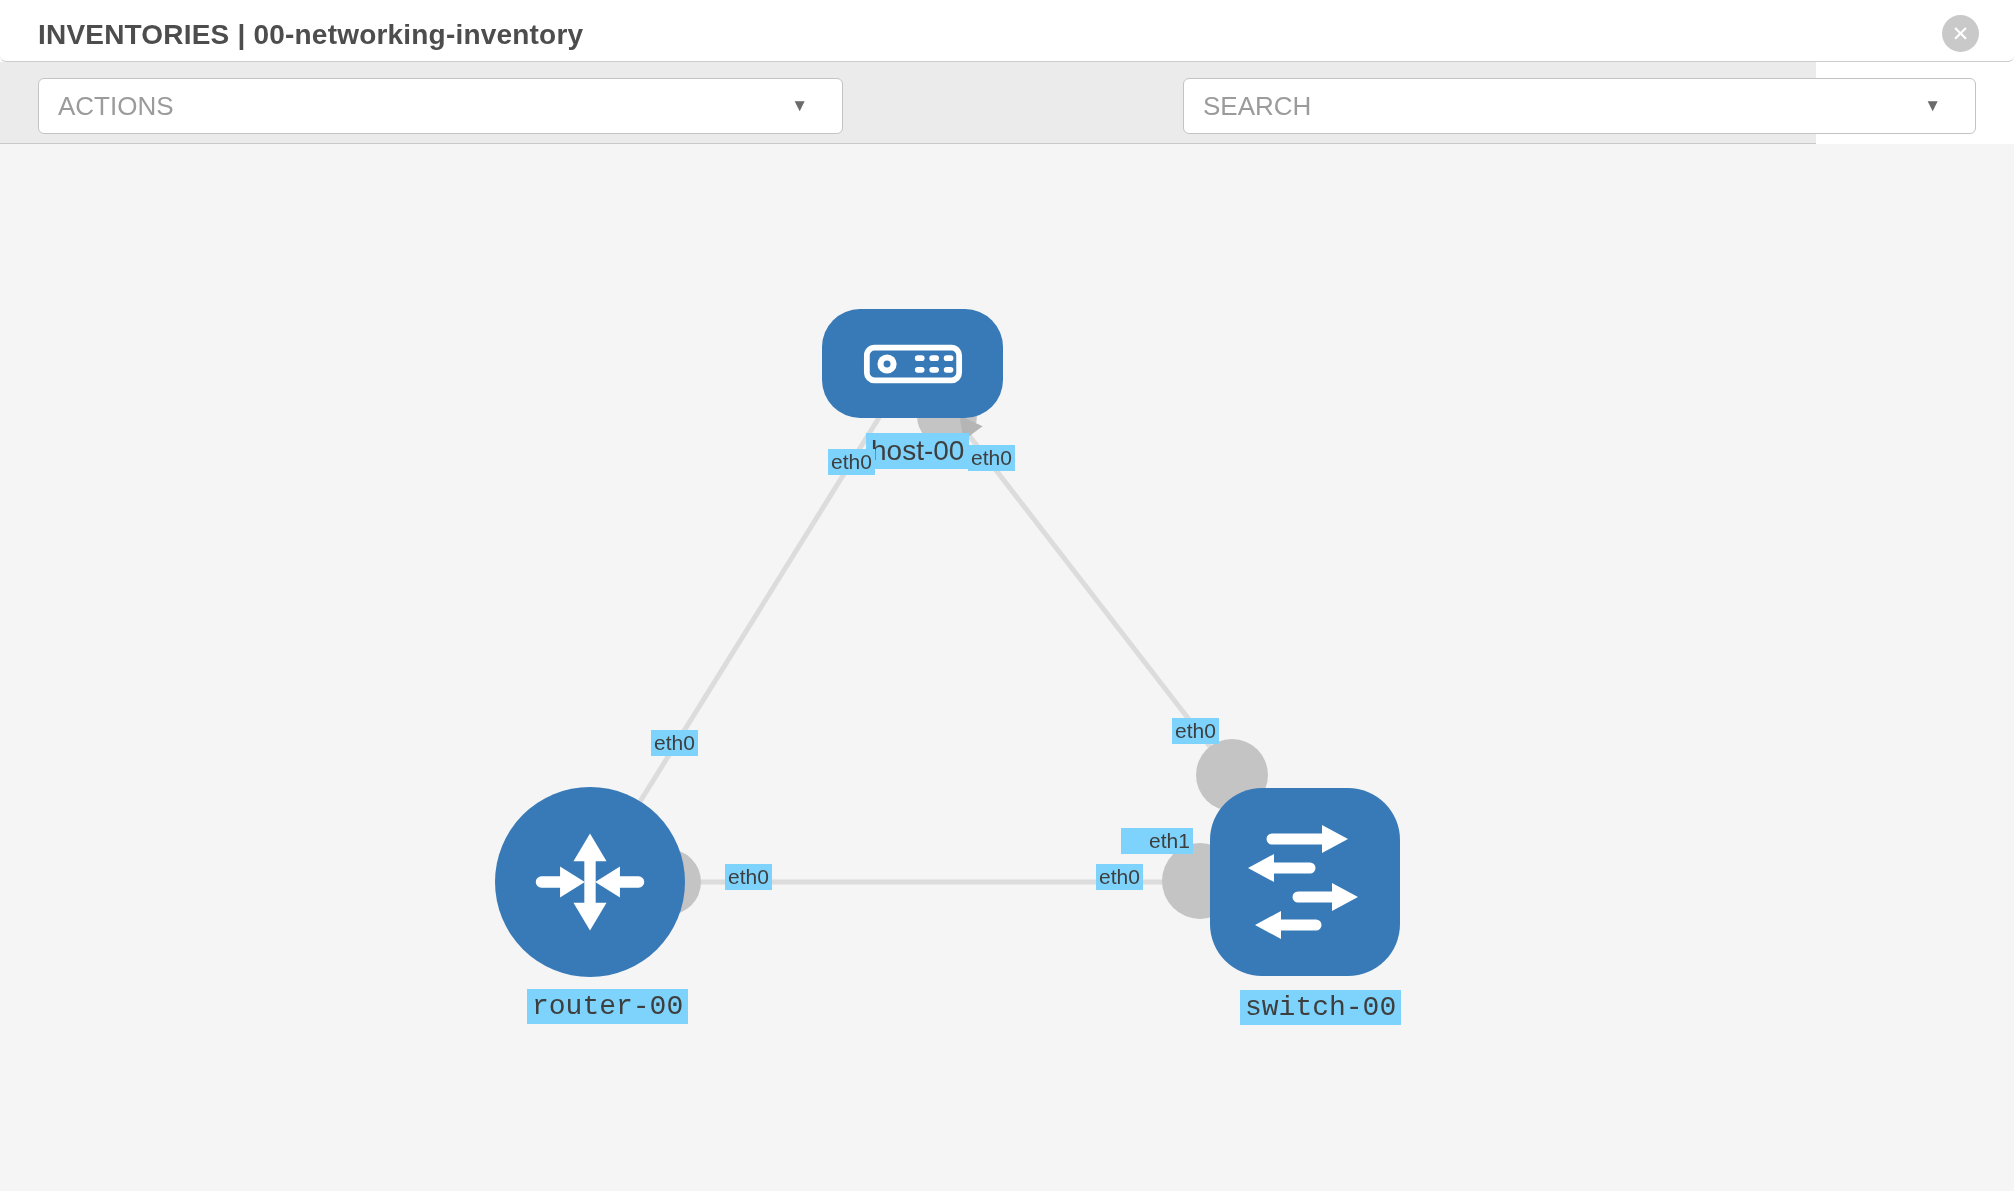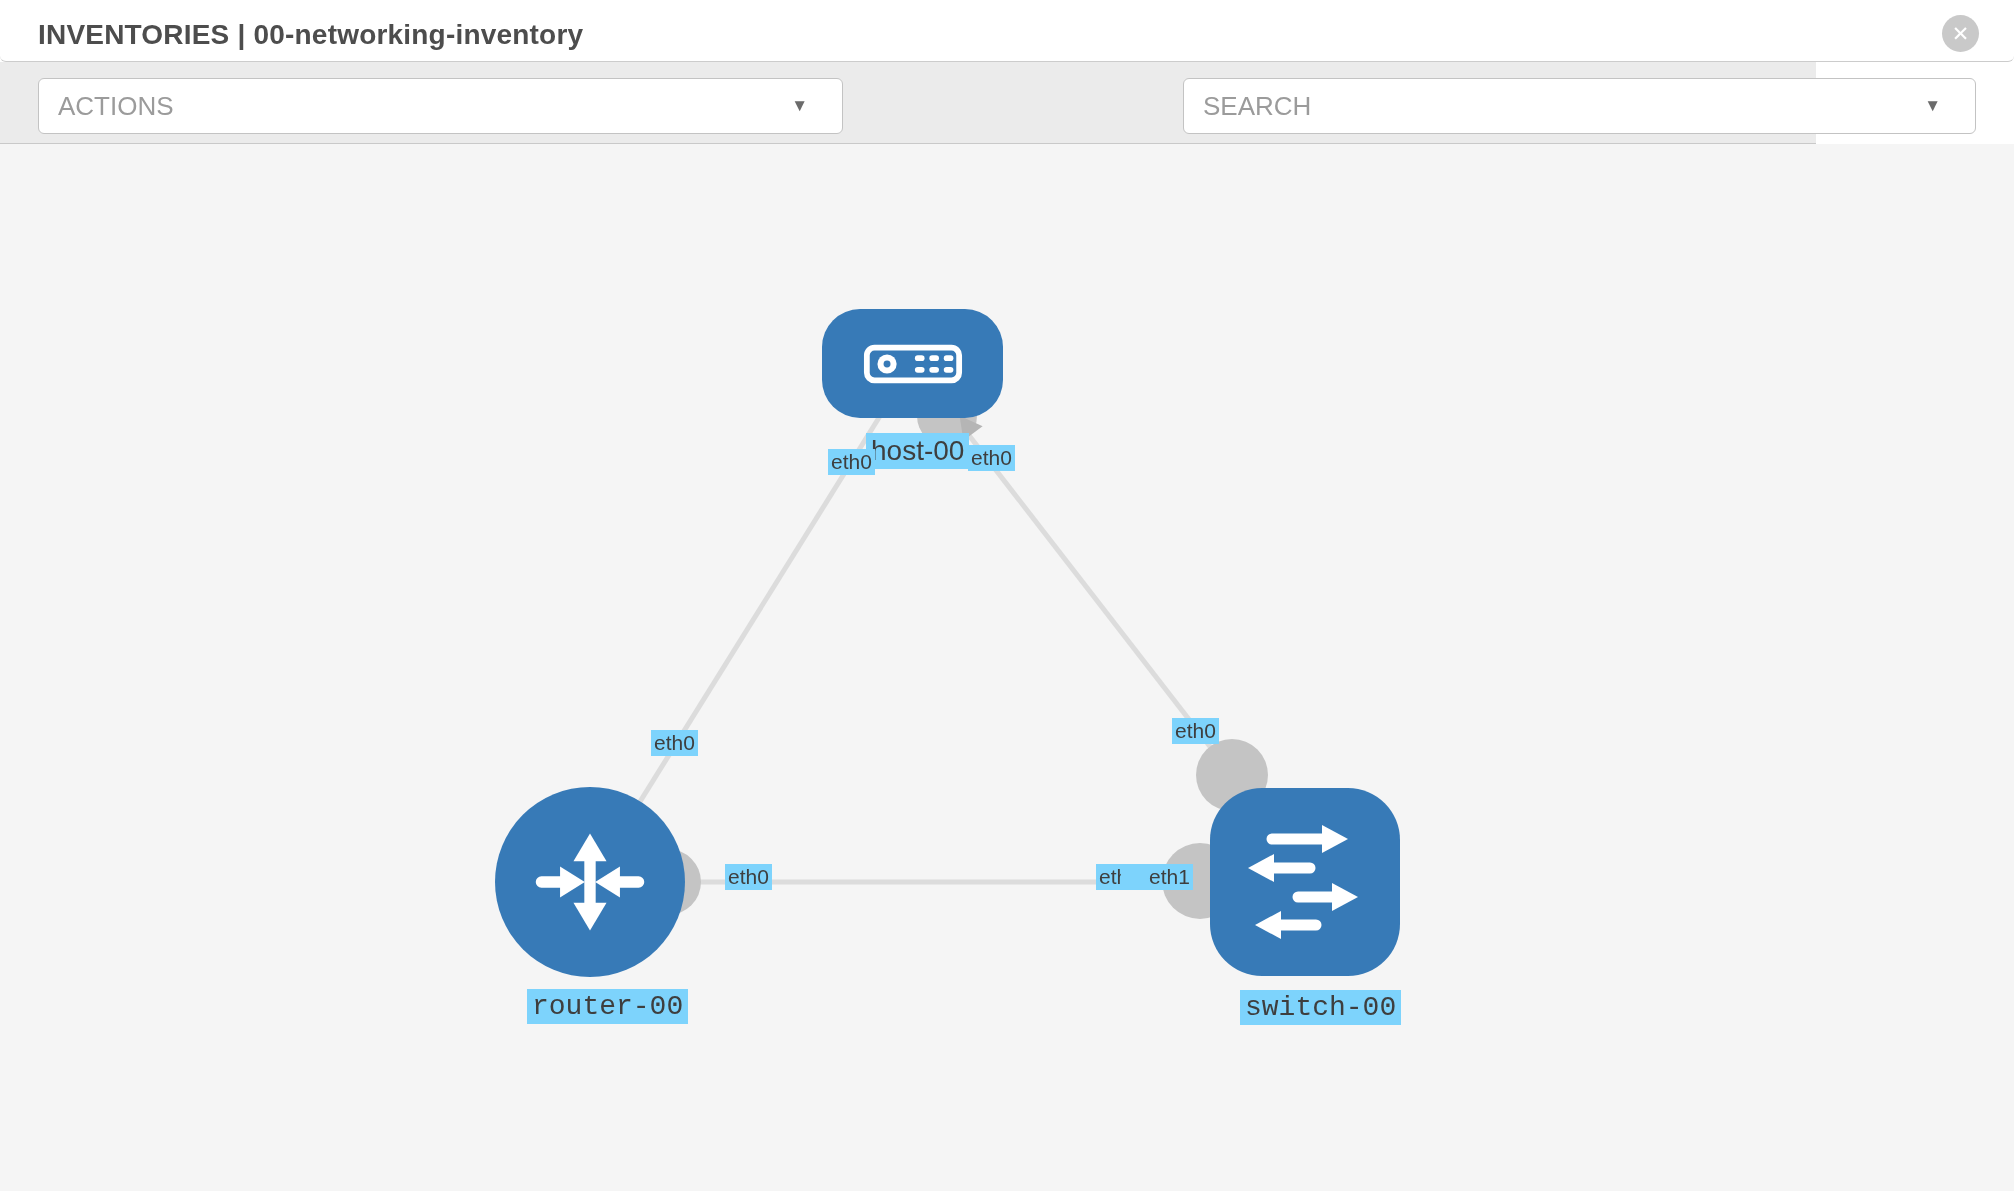--- a/index.html
+++ b/index.html
@@ -91,21 +91,21 @@
   .if-label   { font-size: 21px; padding: 1px 3px; }
 
   .lbl-host    { left: 866px; top: 289px; text-align: right; }
   .lbl-router  { left: 527px; top: 845px; font-family: Liberation Mono, monospace; }
   .lbl-switch  { left: 1240px; top: 846px; font-family: Liberation Mono, monospace; }
   .if-host-left    { left: 828px;  top: 305px; }
   .if-host-right   { left: 968px;  top: 301px; }
   .if-router-top   { left: 651px;  top: 586px; }
   .if-router-right { left: 725px;  top: 720px; }
   .if-switch-back  { left: 1096px; top: 720px; }
-  .if-switch-front { left: 1121px; top: 720px; padding-left: 28px; }
+  .if-switch-front { left: 1121px; top: 684px; padding-left: 28px; }
   .if-switch-top   { left: 1172px; top: 574px; }
 </style>
 </head>
 <body>
 
 <div class="header">
   <div class="header-title">INVENTORIES | 00-networking-inventory</div>
   <div class="close-btn">
     <span>✕</span>
   </div>

